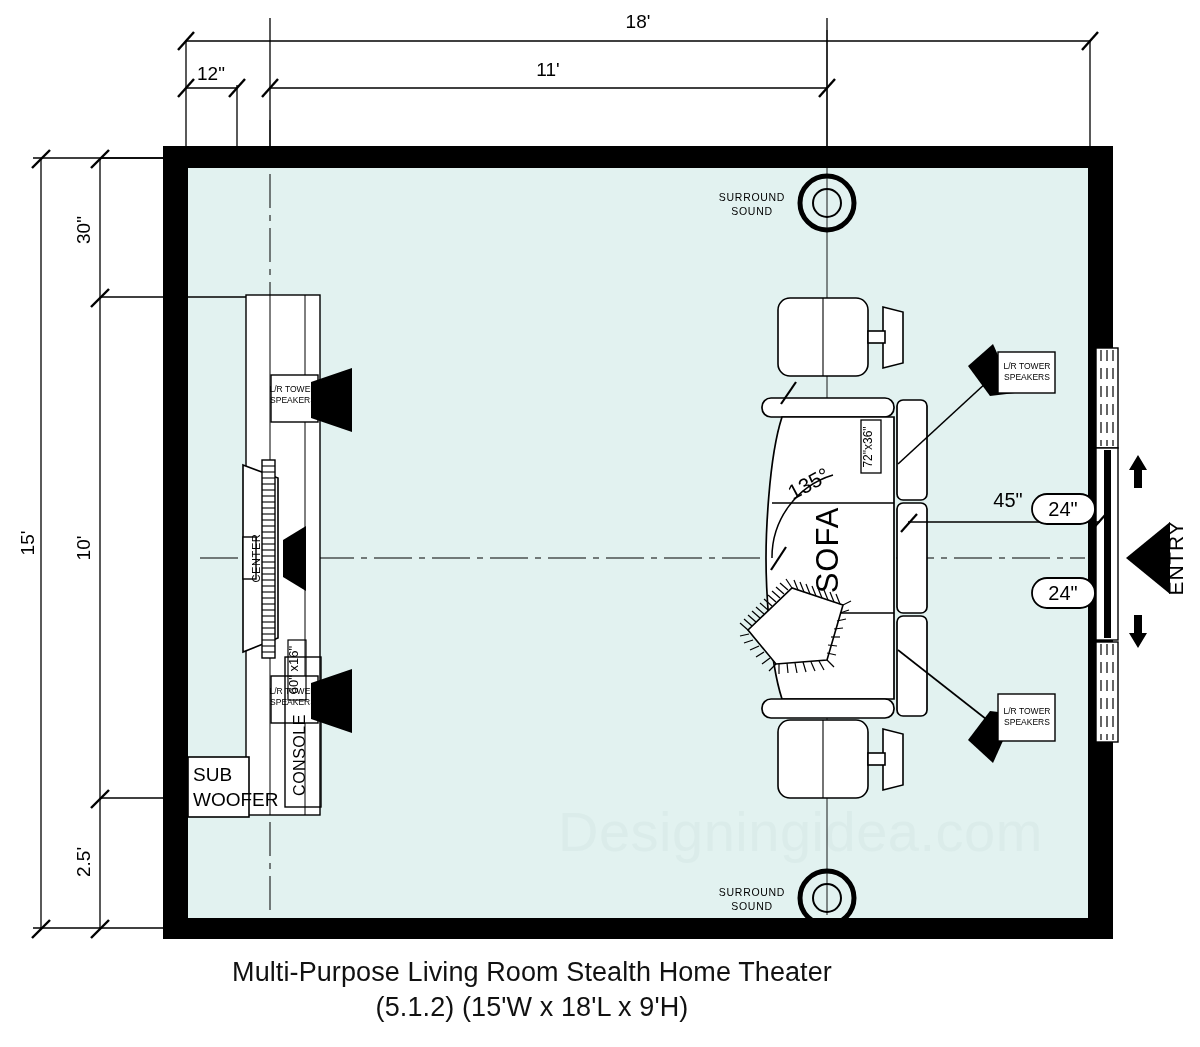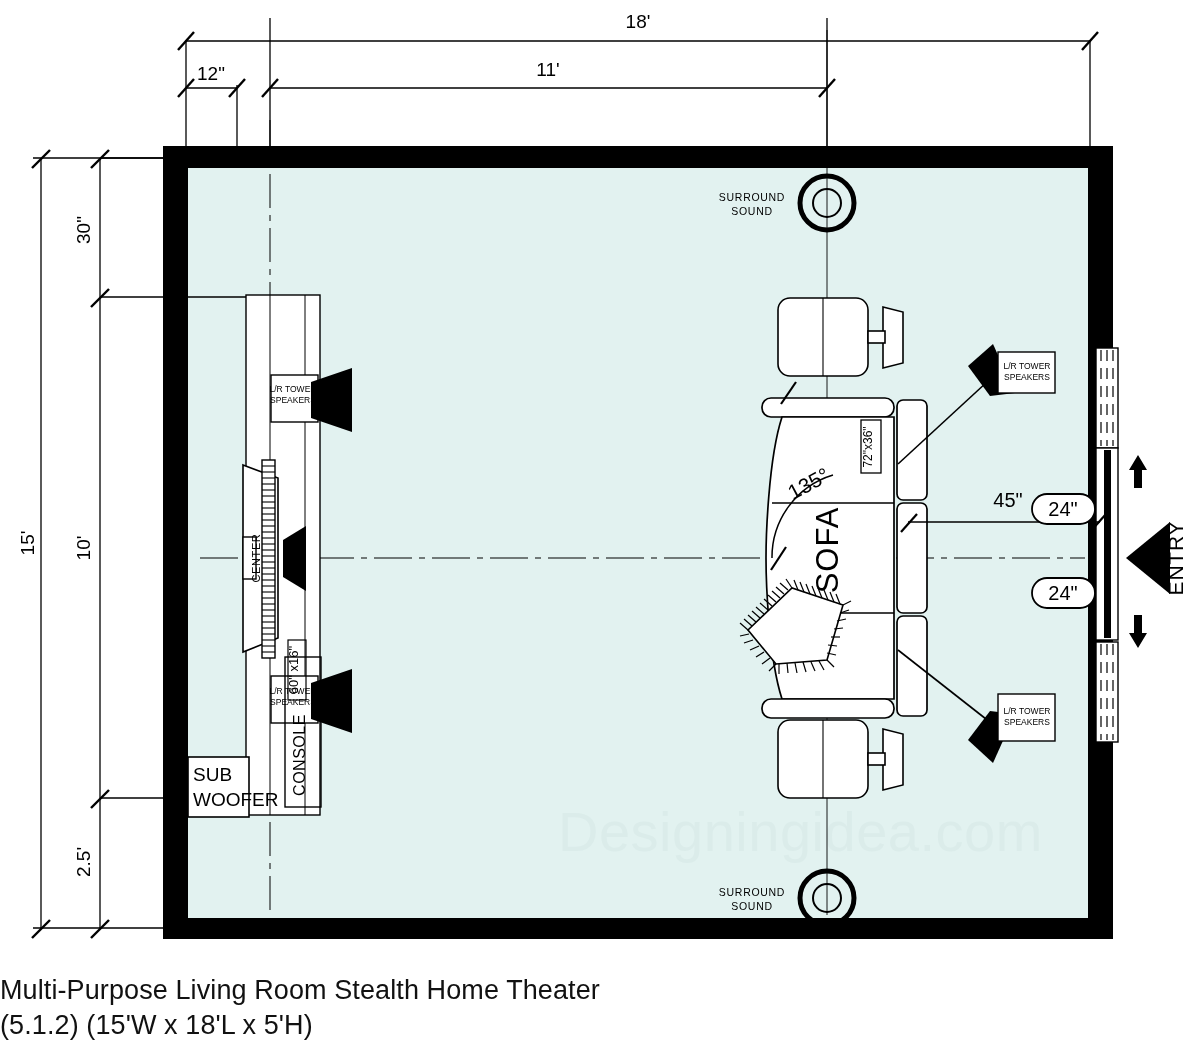--- a/index.html
+++ b/index.html
@@ -1,20 +1,20 @@
 <!DOCTYPE html>
 <html><head>
 <meta charset="utf-8">
 <style>
   html,body{margin:0;padding:0;background:#ffffff;}
   body{width:1200px;height:1047px;position:relative;
        font-family:"Liberation Sans", sans-serif;color:#000;overflow:hidden;}
   #plan{position:absolute;left:0;top:0;width:1200px;height:1047px;}
-  .ttl{position:absolute;left:0;width:1064px;
-       font-family:"Liberation Sans", sans-serif;color:#111;margin-top:18px;}
+  .ttl{position:absolute;left:0;width:1064px;text-align:center;
+       font-family:"Liberation Sans", sans-serif;color:#111;}
   #title1{top:957px;font-size:27px;letter-spacing:.1px;}
   #title2{top:992px;font-size:27px;letter-spacing:.1px;}
   text{font-family:"Liberation Sans", sans-serif;}
 </style>
 </head>
 <body>
 
 <svg id="plan" viewBox="0 0 1200 1047" xmlns="http://www.w3.org/2000/svg">
 
   <g>
@@ -321,13 +321,13 @@
   <text x="1063" y="516" font-size="20" text-anchor="middle" fill="#000">24"</text>
 
   <g>
     <rect x="1032" y="578" width="63" height="30" rx="15" fill="#ffffff" stroke="#000" stroke-width="1.8"></rect>
   </g>
   <text x="1063" y="600" font-size="20" text-anchor="middle" fill="#000">24"</text>
 
 </svg>
 
 <div class="ttl" id="title1">Multi-Purpose Living Room Stealth Home Theater</div>
-<div class="ttl" id="title2">(5.1.2)  (15'W x 18'L x 5'H)</div>
+<div class="ttl" id="title2">(5.1.2)  (15'W x 18'L x 9'H)</div>
 
 </body></html>

